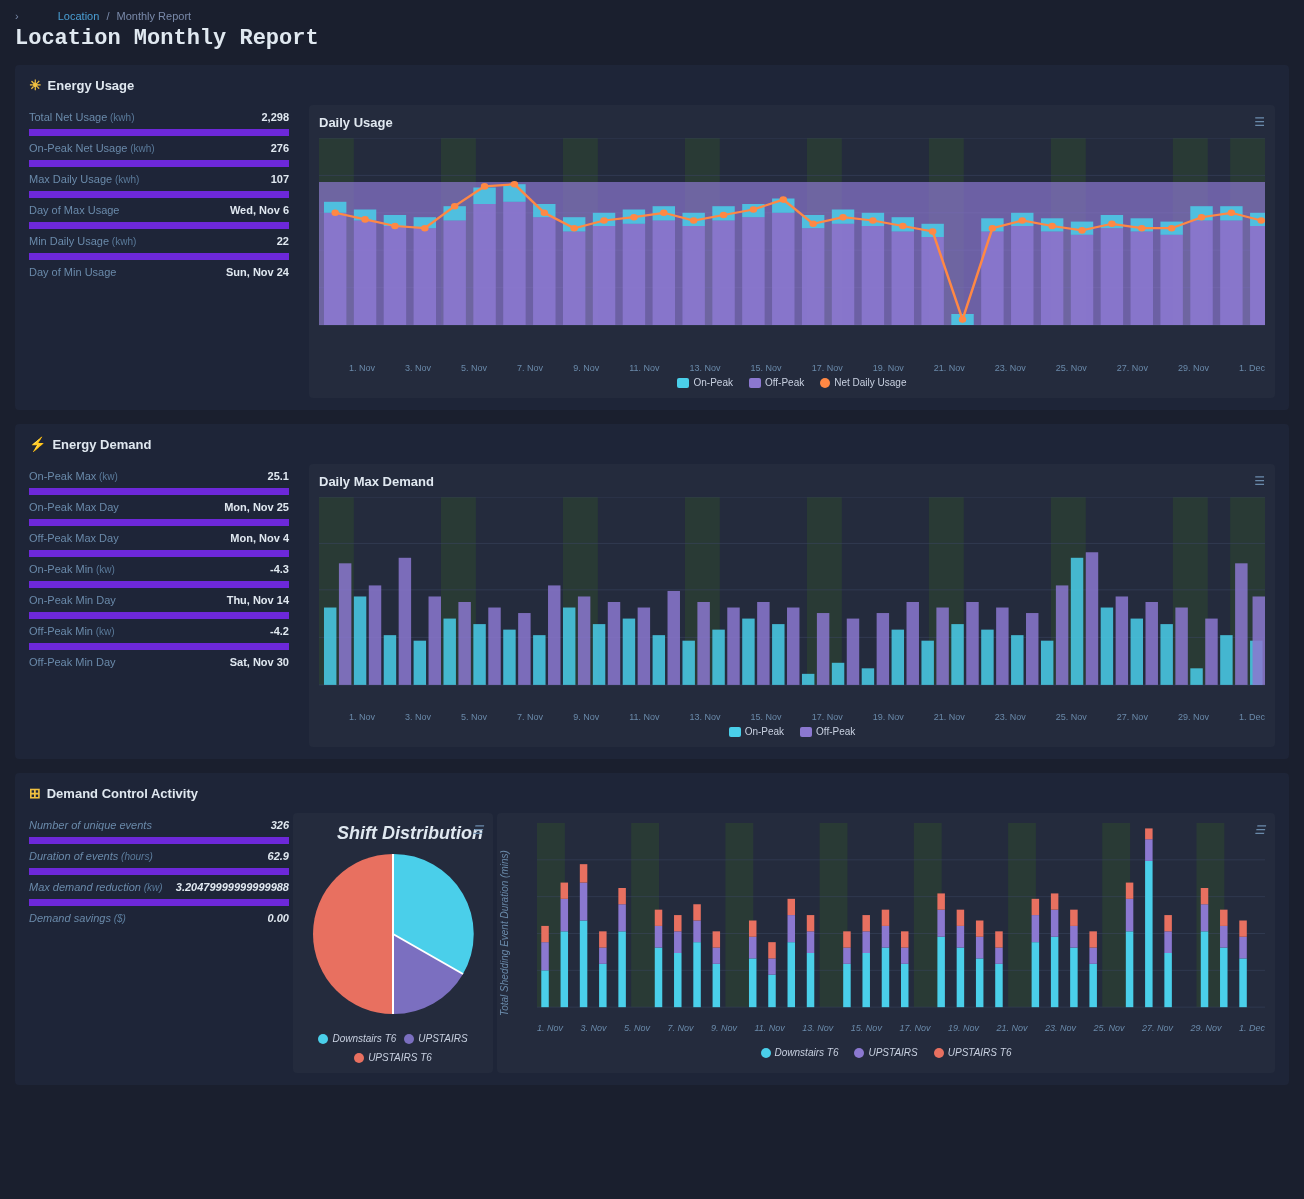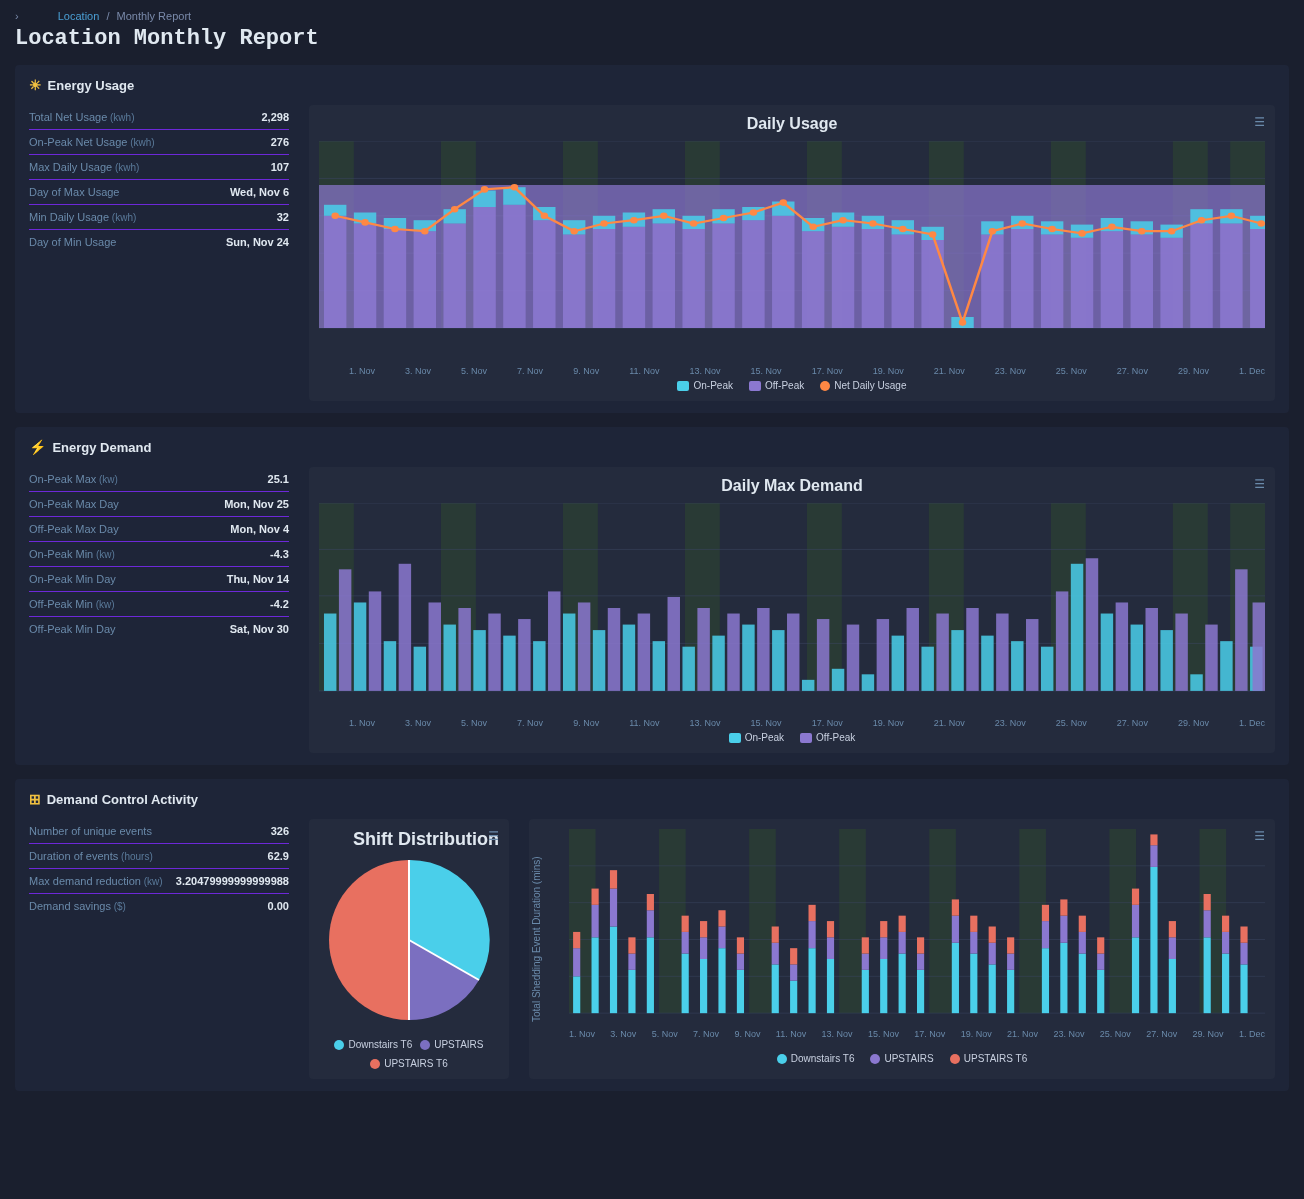--- a/index.html
+++ b/index.html
@@ -46,38 +46,38 @@
       gap: 20px;
     }
     .stats-table {
       min-width: 260px;
       flex-shrink: 0;
     }
     .stats-row {
       display: flex;
       justify-content: space-between;
       padding: 6px 0;
-      border-bottom: 1px solid #6d28d9;
+      border-bottom: 7px solid #6d28d9;
       gap: 10px;
     }
     .stats-row:last-child { border-bottom: none; }
     .stat-label { color: #6a8aaa; font-size: 11px; }
     .stat-label .unit { color: #5a7a9a; font-size: 10px; }
     .stat-value { color: #e0e8f0; font-weight: bold; font-size: 11px; }
     .chart-area {
       flex: 1;
       background: #242b3d;
       border-radius: 4px;
       position: relative;
       padding: 10px;
       min-height: 260px;
     }
     .chart-title {
-      text-align: center;
-      font-size: 16px;
+      text-align: left;
+      font-size: 13px;
       font-weight: bold;
       color: #e0e8f0;
       margin-bottom: 8px;
     }
     .chart-menu-icon {
       position: absolute;
       top: 10px;
       right: 10px;
       color: #6a8aaa;
       cursor: pointer;
@@ -109,22 +109,23 @@
       height: 10px;
       border-radius: 2px;
     }
     
     .demand-section .section-content {
       align-items: flex-start;
     }
     
     .demand-control-content {
       display: flex;
-      gap: 20px;
+      gap: 4px;
       align-items: flex-start;
+      font-style: italic;
     }
     .pie-title {
       font-size: 18px;
       font-weight: bold;
       color: #e0e8f0;
       margin-bottom: 0;
       text-align: right;
     }
     .pie-menu-wrapper {
       position: relative;
@@ -187,21 +188,21 @@
           <div class="stats-row">
             <span class="stat-label">Max Daily Usage<span class="unit"> (kwh)</span></span>
             <span class="stat-value">107</span>
           </div>
           <div class="stats-row">
             <span class="stat-label">Day of Max Usage</span>
             <span class="stat-value">Wed, Nov 6</span>
           </div>
           <div class="stats-row">
             <span class="stat-label">Min Daily Usage<span class="unit"> (kwh)</span></span>
-            <span class="stat-value">32</span>
+            <span class="stat-value">22</span>
           </div>
           <div class="stats-row">
             <span class="stat-label">Day of Min Usage</span>
             <span class="stat-value">Sun, Nov 24</span>
           </div>
         </div>
     </div>
     <div class="chart-area">
       <div class="chart-title">Daily Usage</div>
       <span class="chart-menu-icon">☰</span>

